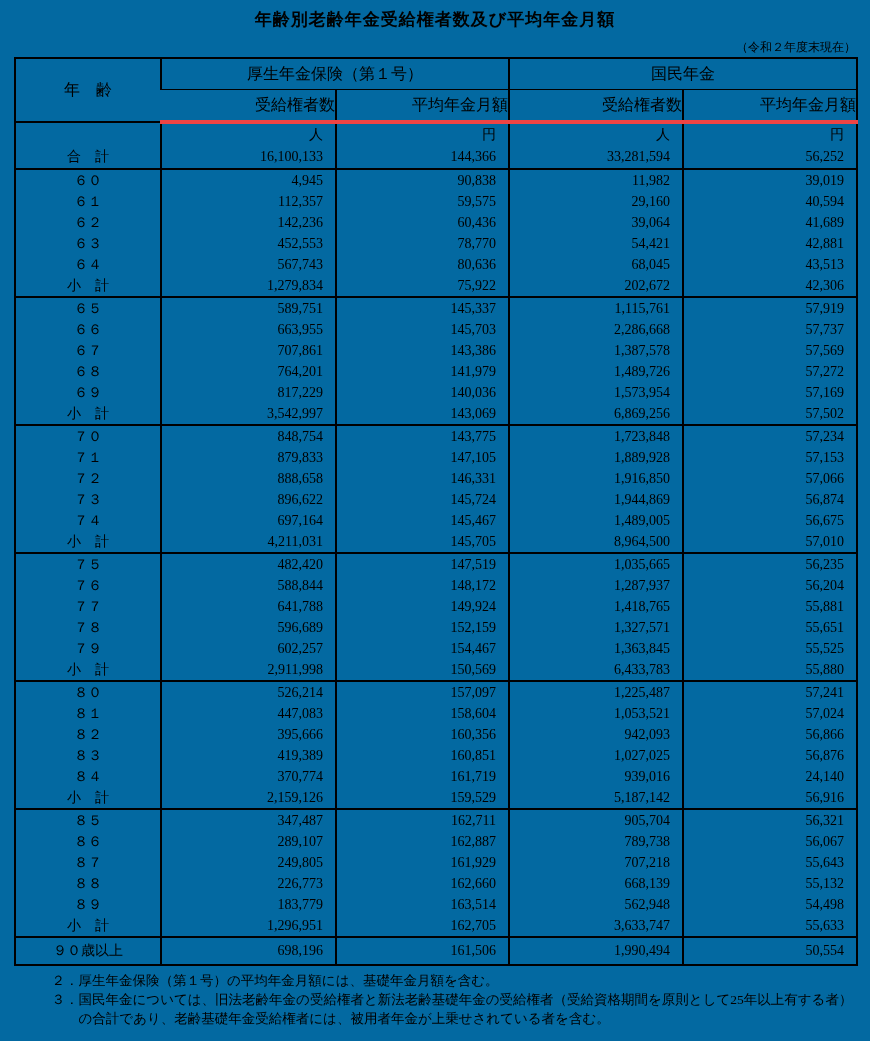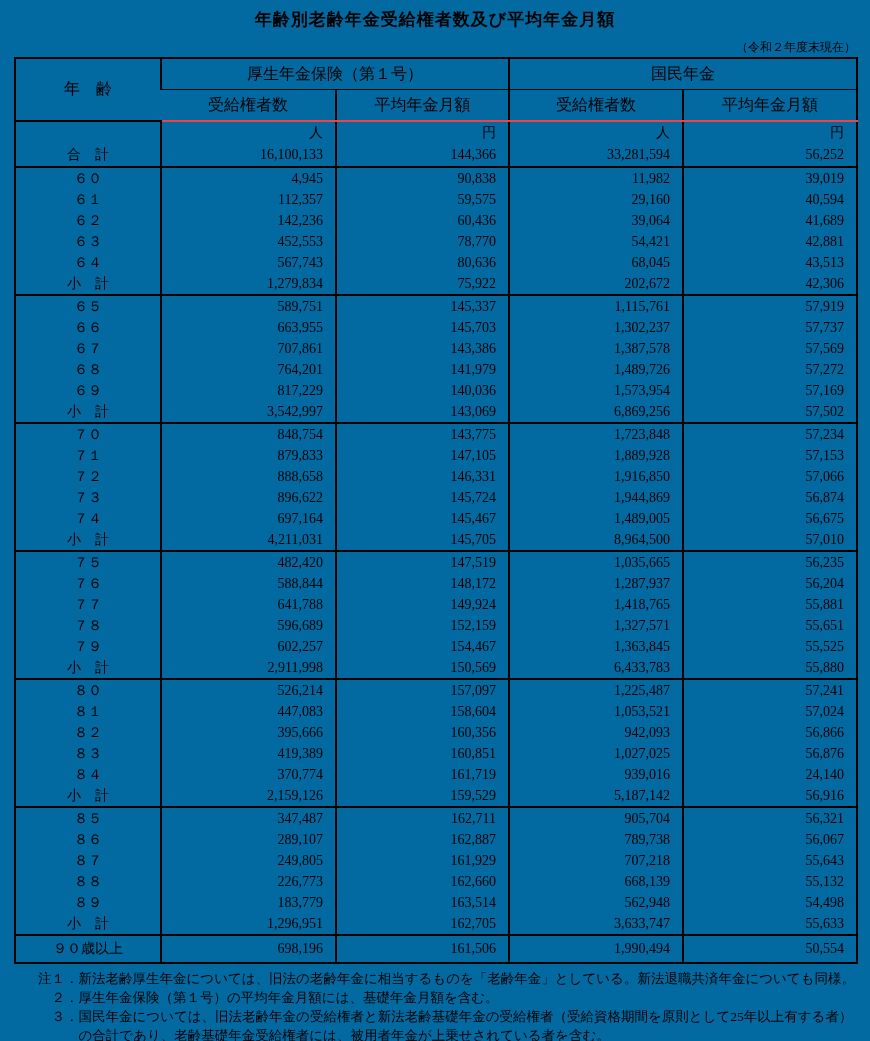--- a/index.html
+++ b/index.html
@@ -50,21 +50,22 @@
   thead th {
     font-weight: normal;
     font-size: 16px;
     text-align: center;
     height: 30px;
   }
   thead tr.group-header-row th.span-header {
     border-bottom: 1px solid #000;
   }
   thead tr.sub-header-row th {
-    border-bottom: 2px solid #ef4444;
+    border-bottom: 4px solid #ef4444;
+    text-align: right;
   }
   thead th.age-header {
     border-bottom: 2px solid #000;
     text-align: center;
   }
   tbody td {
     font-size: 14px;
     height: 21px;
     line-height: 21px;
   }
@@ -198,21 +199,21 @@
           <td class="age">６５</td>
           <td class="num">589,751</td>
           <td class="num">145,337</td>
           <td class="num">1,115,761</td>
           <td class="num">57,919</td>
         </tr>
         <tr class="">
           <td class="age">６６</td>
           <td class="num">663,955</td>
           <td class="num">145,703</td>
-          <td class="num">1,302,237</td>
+          <td class="num">2,286,668</td>
           <td class="num">57,737</td>
         </tr>
         <tr class="">
           <td class="age">６７</td>
           <td class="num">707,861</td>
           <td class="num">143,386</td>
           <td class="num">1,387,578</td>
           <td class="num">57,569</td>
         </tr>
         <tr class="">
@@ -408,24 +409,20 @@
           <td class="age">９０歳以上</td>
           <td class="num">698,196</td>
           <td class="num">161,506</td>
           <td class="num">1,990,494</td>
           <td class="num">50,554</td>
         </tr>
       </tbody>
   </table>
 
   <div class="notes" id="notes">
-      <div class="note">
-        <span class="marker">注１．</span>
-        <span class="text">新法老齢厚生年金については、旧法の老齢年金に相当するものを「老齢年金」としている。新法退職共済年金についても同様。</span>
-      </div>
       <div class="note">
         <span class="marker">　２．</span>
         <span class="text">厚生年金保険（第１号）の平均年金月額には、基礎年金月額を含む。</span>
       </div>
       <div class="note">
         <span class="marker">　３．</span>
         <span class="text">国民年金については、旧法老齢年金の受給権者と新法老齢基礎年金の受給権者（受給資格期間を原則として25年以上有する者）の合計であり、老齢基礎年金受給権者には、被用者年金が上乗せされている者を含む。</span>
       </div>
     </div>
 </div>

